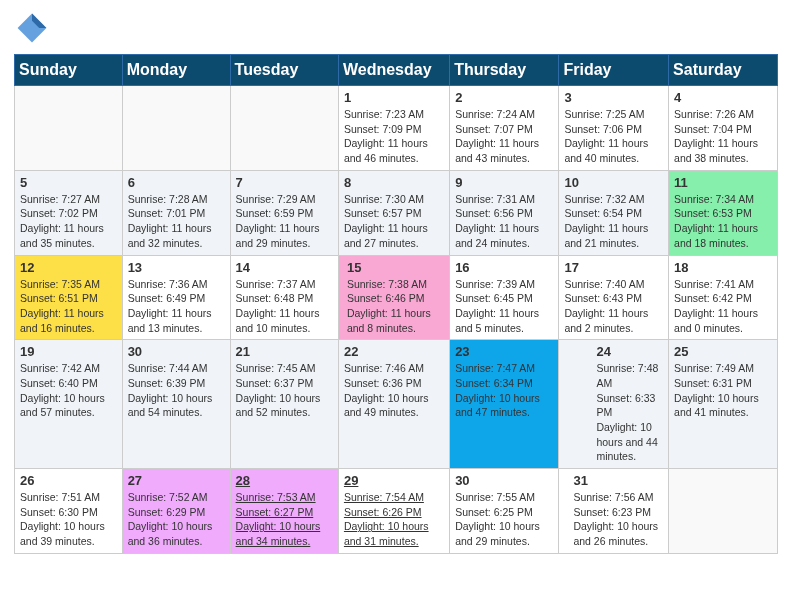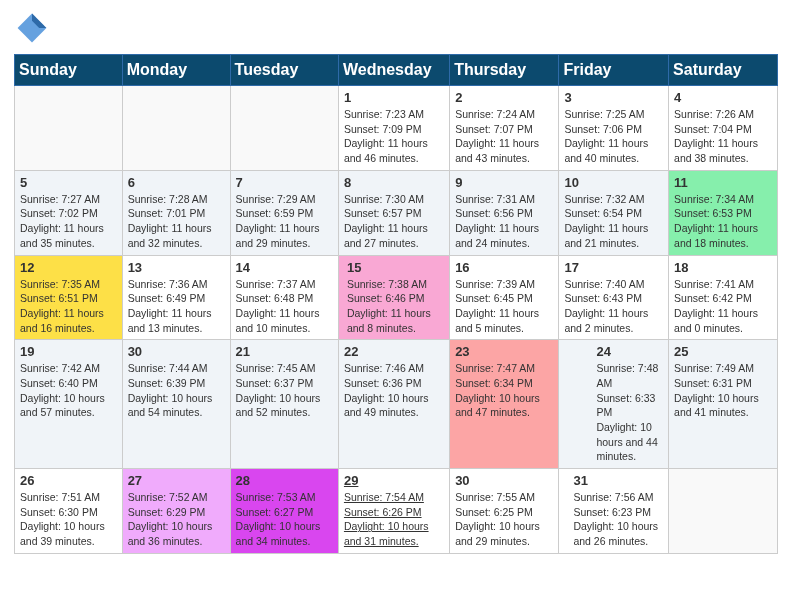--- a/index.html
+++ b/index.html
@@ -230,21 +230,21 @@
             <div class="day-info">Sunrise: 7:44 AM<br>Sunset: 6:39 PM<br>Daylight: 10 hours and 54 minutes.</div>
           </td>
           <td style="background: rgb(240, 244, 248); margin-top: 36px;">
             <span class="day-num">21</span>
             <div class="day-info">Sunrise: 7:45 AM<br>Sunset: 6:37 PM<br>Daylight: 10 hours and 52 minutes.</div>
           </td>
           <td style="background: rgb(240, 244, 248);">
             <span class="day-num">22</span>
             <div class="day-info">Sunrise: 7:46 AM<br>Sunset: 6:36 PM<br>Daylight: 10 hours and 49 minutes.</div>
           </td>
-          <td style="background: #fca5a5;">
+          <td style="background: #0ea5e9;">
             <span class="day-num">23</span>
             <div class="day-info">Sunrise: 7:47 AM<br>Sunset: 6:34 PM<br>Daylight: 10 hours and 47 minutes.</div>
           </td>
           <td style="background: rgb(240, 244, 248); padding-left: 37px;">
             <span class="day-num">24</span>
             <div class="day-info">Sunrise: 7:48 AM<br>Sunset: 6:33 PM<br>Daylight: 10 hours and 44 minutes.</div>
           </td>
           <td style="background: rgb(240, 244, 248);">
             <span class="day-num">25</span>
             <div class="day-info">Sunrise: 7:49 AM<br>Sunset: 6:31 PM<br>Daylight: 10 hours and 41 minutes.</div>
@@ -252,21 +252,21 @@
         </tr>
         <tr>
           <td style="background: rgb(255, 255, 255);">
             <span class="day-num">26</span>
             <div class="day-info">Sunrise: 7:51 AM<br>Sunset: 6:30 PM<br>Daylight: 10 hours and 39 minutes.</div>
           </td>
           <td style="background: #f0abfc;">
             <span class="day-num">27</span>
             <div class="day-info">Sunrise: 7:52 AM<br>Sunset: 6:29 PM<br>Daylight: 10 hours and 36 minutes.</div>
           </td>
-          <td style="background: #d946ef;">
+          <td style="background: #f0abfc; text-decoration: underline;">
             <span class="day-num">28</span>
             <div class="day-info">Sunrise: 7:53 AM<br>Sunset: 6:27 PM<br>Daylight: 10 hours and 34 minutes.</div>
           </td>
           <td style="background: rgb(255, 255, 255); text-decoration: underline;">
             <span class="day-num">29</span>
             <div class="day-info">Sunrise: 7:54 AM<br>Sunset: 6:26 PM<br>Daylight: 10 hours and 31 minutes.</div>
           </td>
           <td style="background: rgb(255, 255, 255);">
             <span class="day-num">30</span>
             <div class="day-info">Sunrise: 7:55 AM<br>Sunset: 6:25 PM<br>Daylight: 10 hours and 29 minutes.</div>

